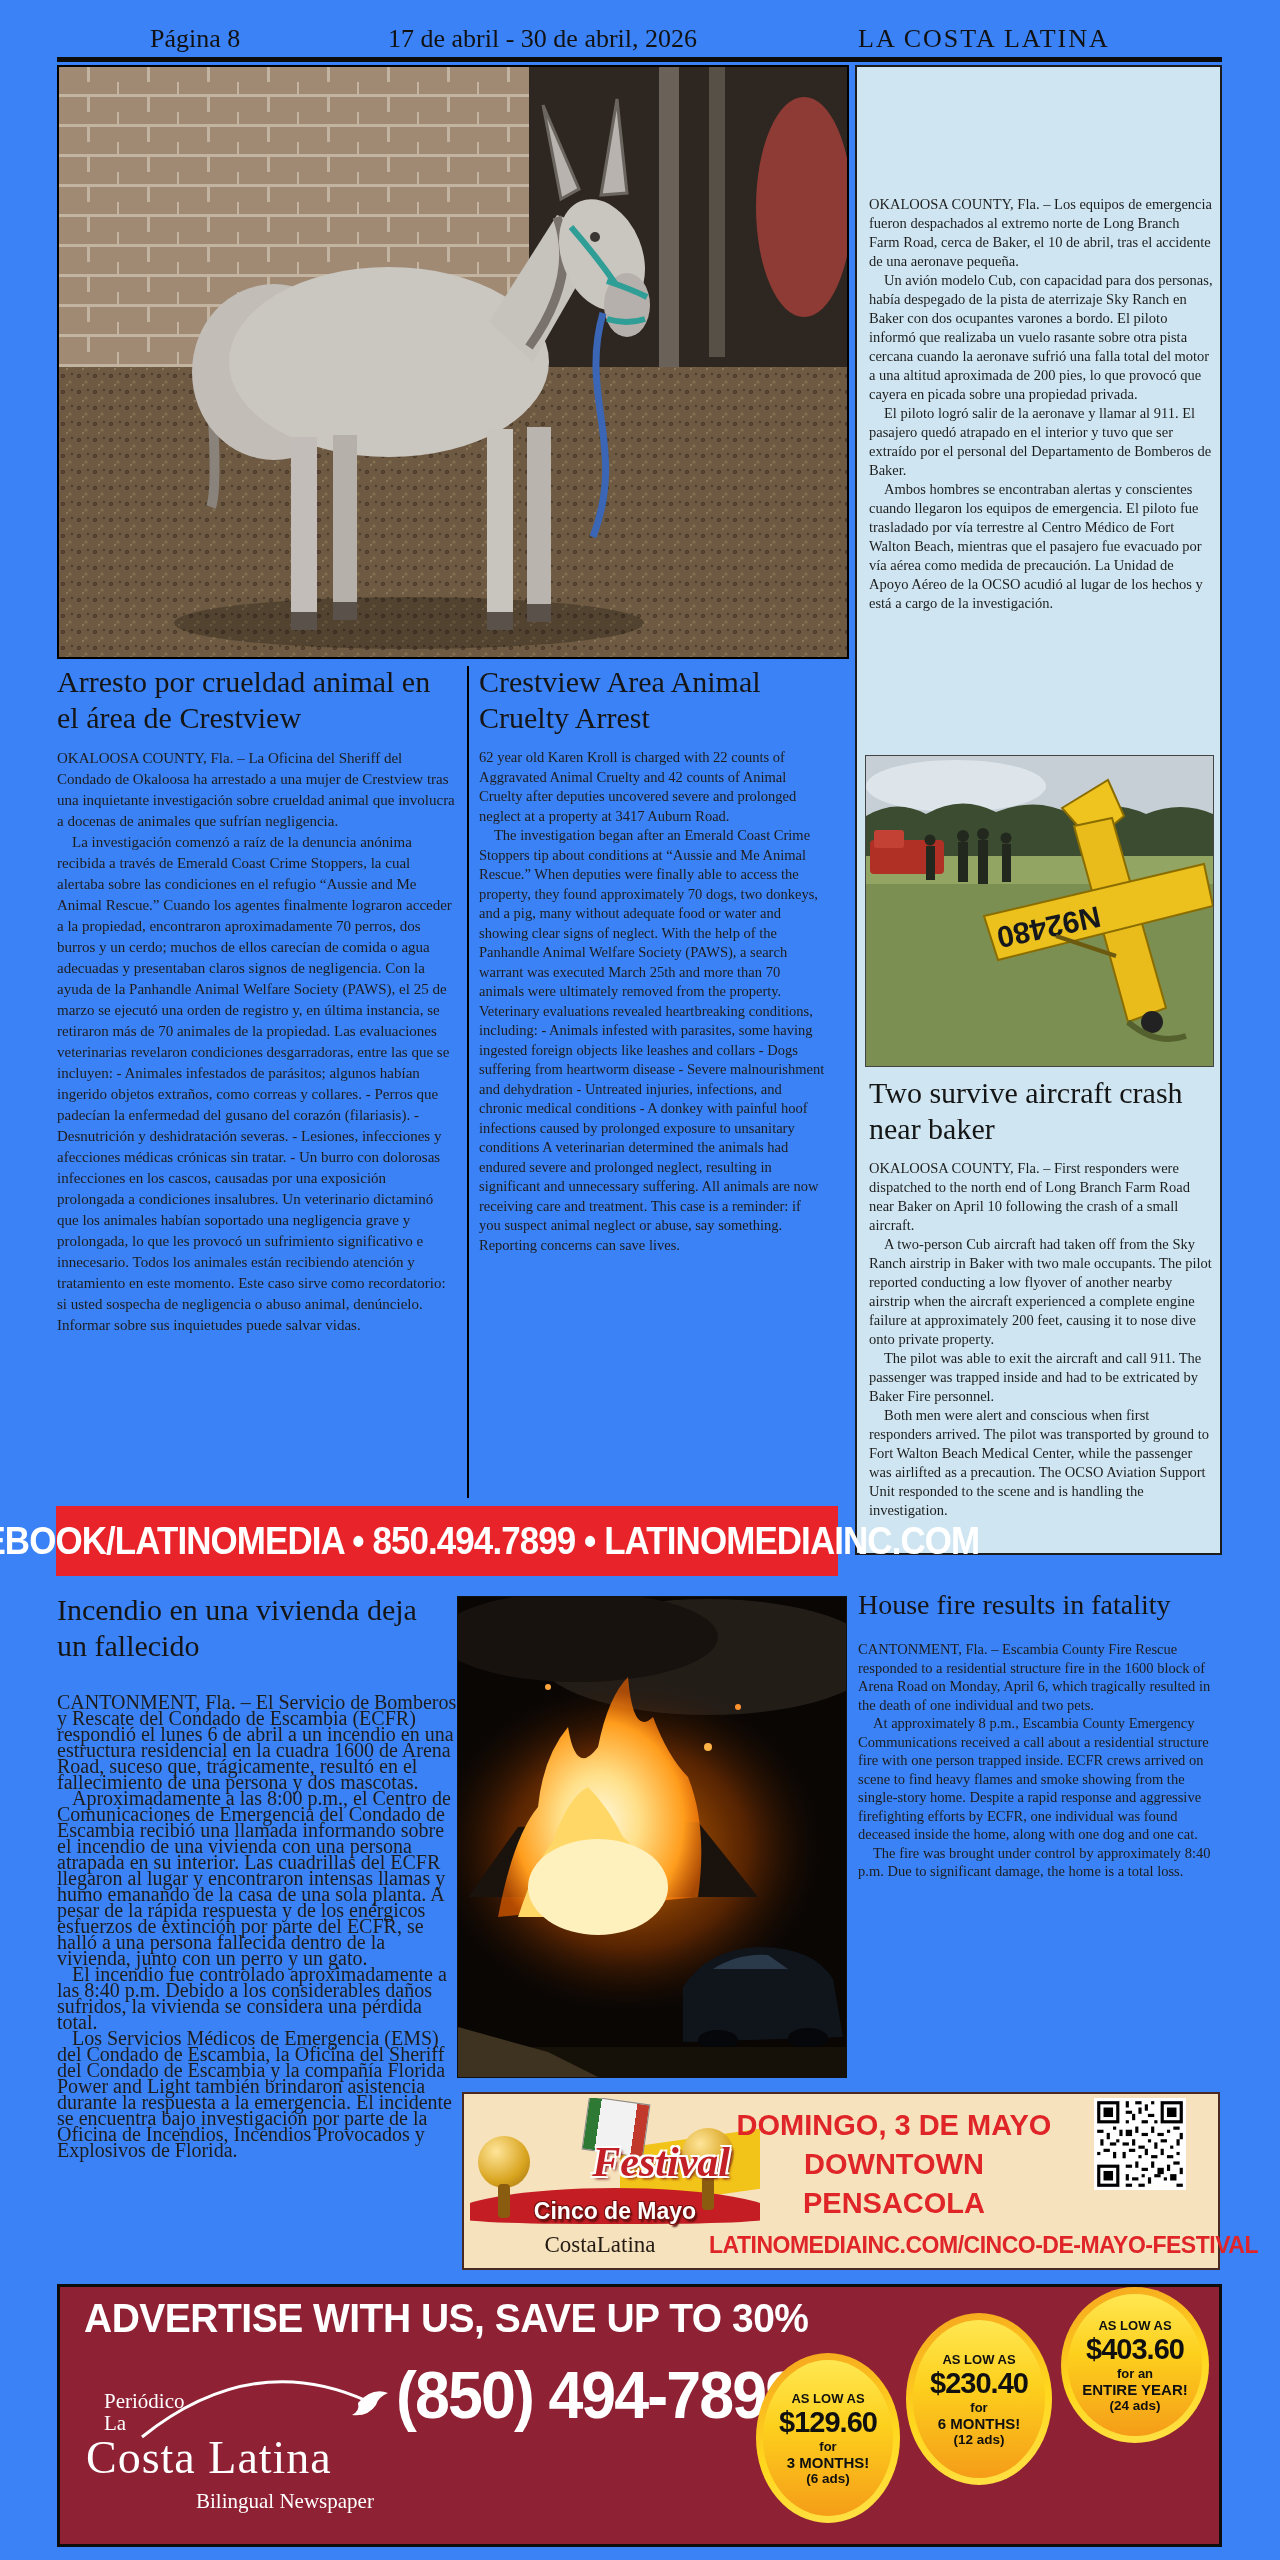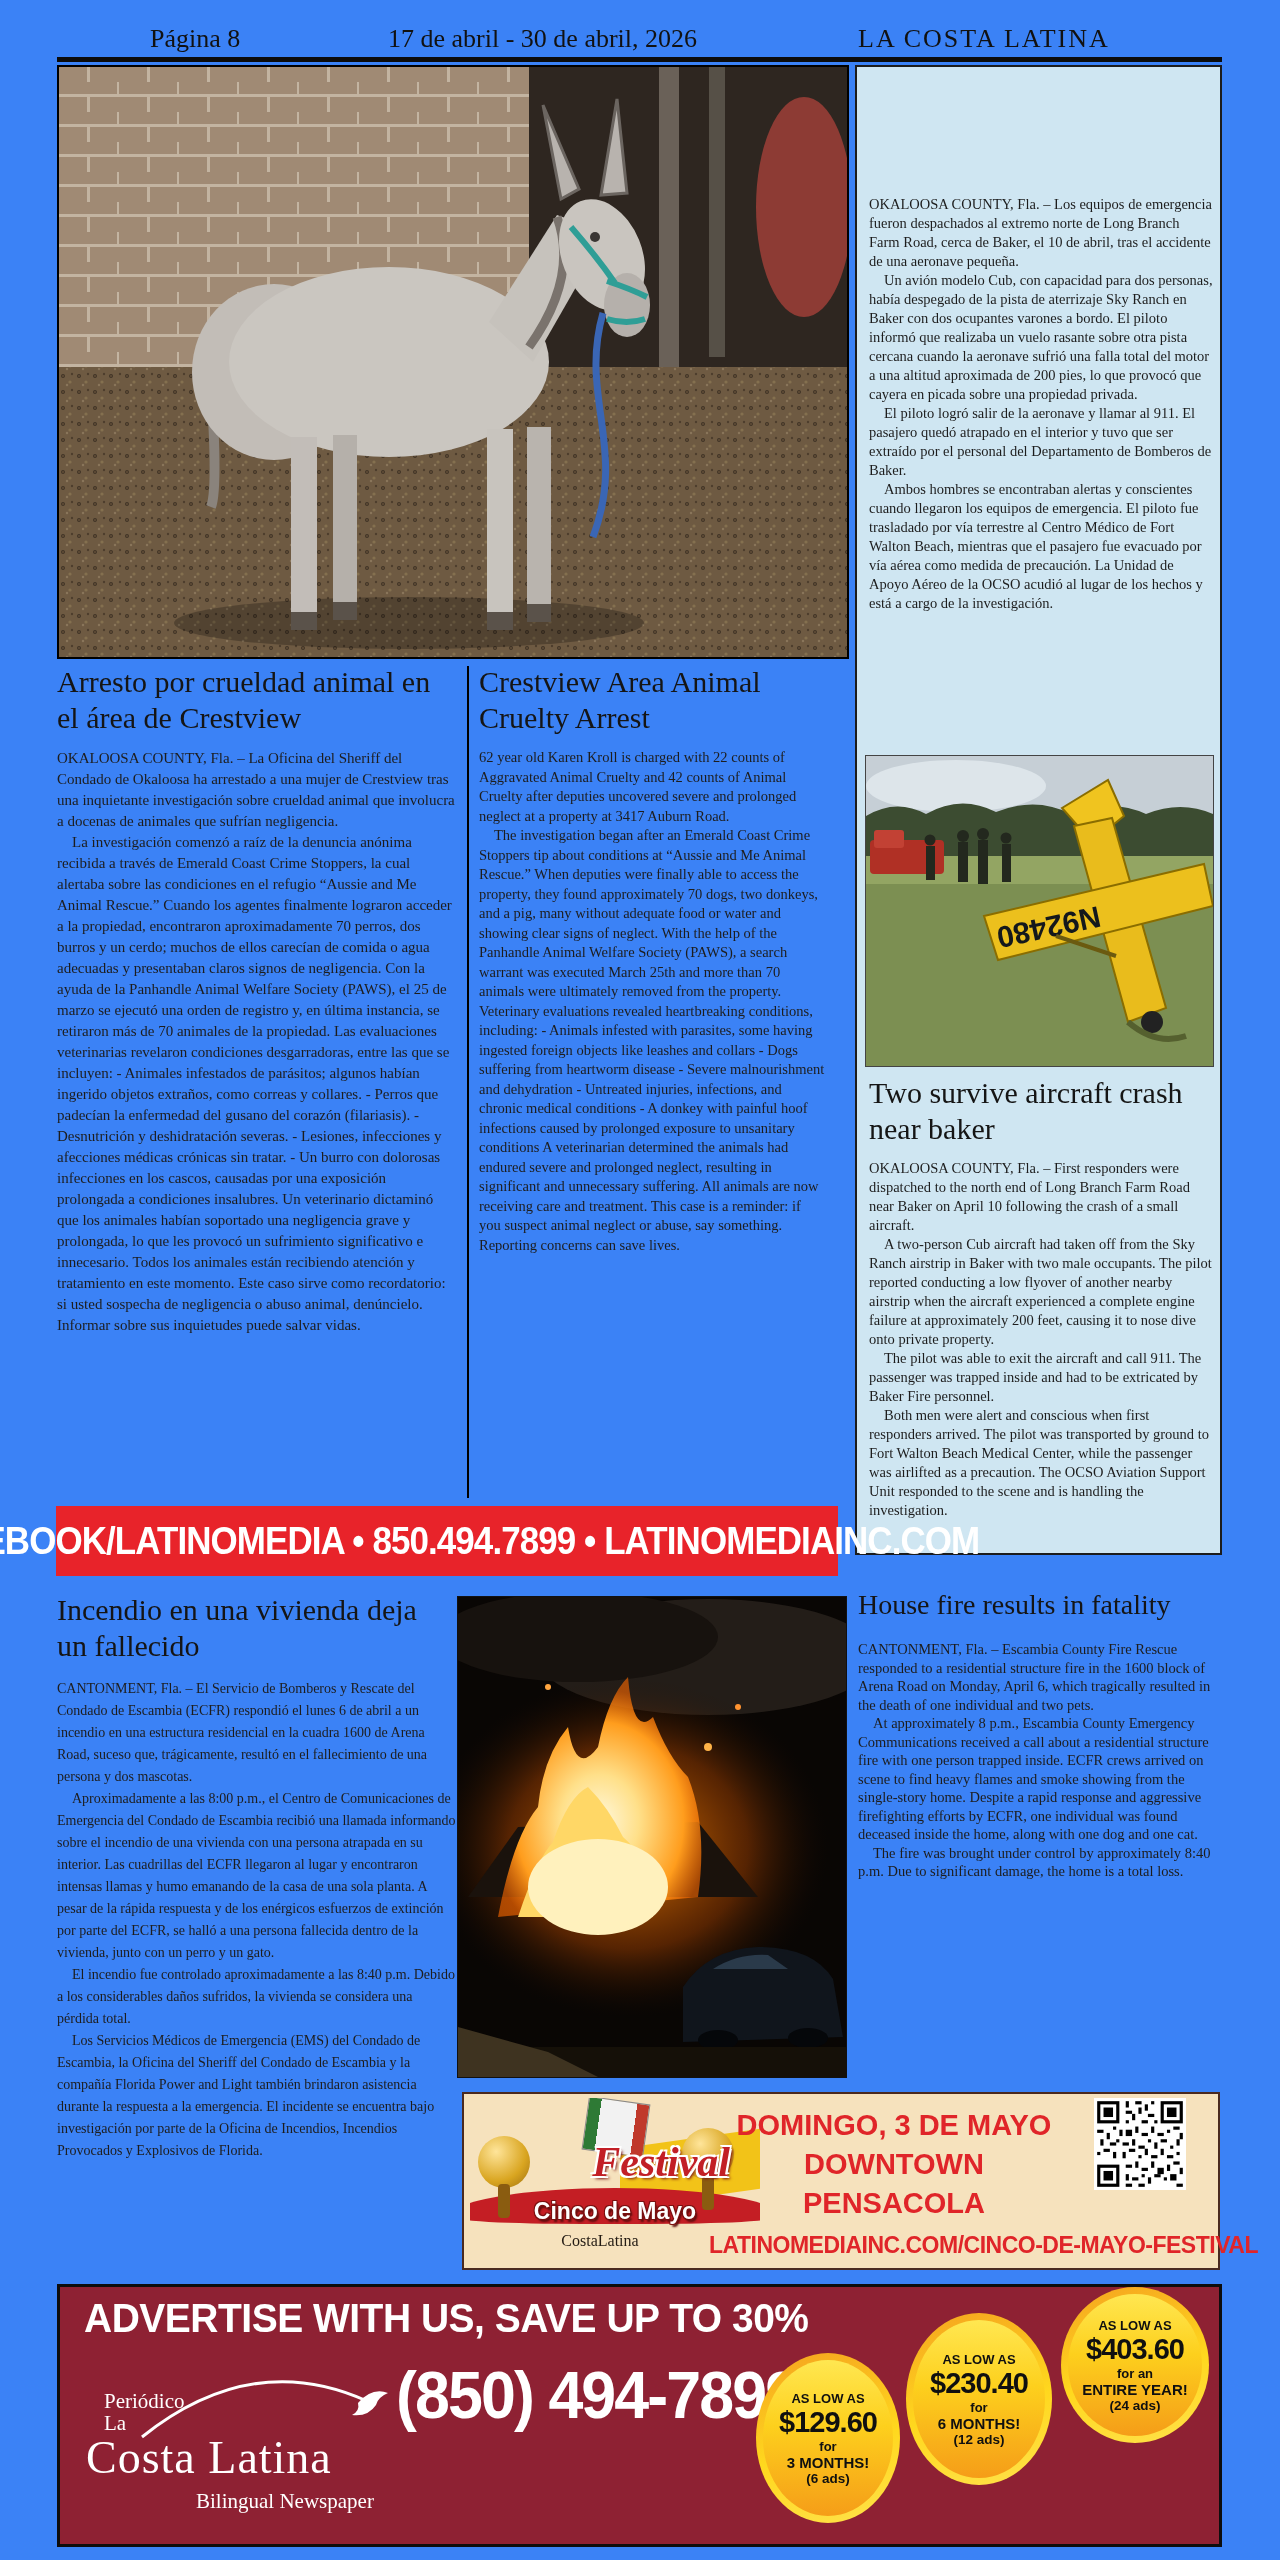--- a/index.html
+++ b/index.html
@@ -12,21 +12,21 @@
   #hdr-masthead{left:858px;letter-spacing:2px;}
   .hdr-rule{position:absolute;left:57px;top:57px;width:1165px;height:5px;background:#0c0c0c;}
   
   .headline{position:absolute;margin:0;font-weight:400;font-size:30px;line-height:1.2;
             white-space:pre-line;color:#151515;}
   .headline.small{font-size:28px;white-space:nowrap;}
   .body{position:absolute;text-align:left;}
   .body p{margin:0;text-indent:15px;}
   .body p:first-child{text-indent:0;}
   .col-es{font-size:15px;line-height:21px;}
-  .col-es2{font-size:14px;line-height:22px;}
+  .col-es2{font-size:20px;line-height:16px;margin-top:16px;}
   .col-mid{font-size:14.5px;line-height:19.5px;}
   .col-blue{font-size:14.5px;line-height:19px;}
   .col-right{font-size:14.5px;line-height:18.5px;}
   .vdivider{position:absolute;left:467px;top:666px;width:2px;height:832px;background:#000;}
   
   .photo{position:absolute;overflow:hidden;}
   #photo-donkey{left:57px;top:65px;width:788px;height:590px;border:2px solid #000;}
   #photo-plane{left:865px;top:755px;width:347px;height:310px;border:1px solid #444;}
   #photo-fire{left:457px;top:1596px;width:388px;height:480px;border:1px solid #111;}
   .photo svg{display:block;width:100%;height:100%;}
@@ -60,21 +60,21 @@
   .maraca.m1{left:8px;top:38px;}
   .maraca.m2{left:212px;top:30px;}
   .maraca:after{content:"";position:absolute;left:20px;top:48px;width:12px;height:34px;background:#8a5c10;border-radius:4px;}
   .fest-script{position:absolute;left:30px;top:40px;width:230px;text-align:right;
                font-family:"Liberation Serif",serif;font-style:italic;font-weight:700;font-size:42px;
                color:#c21f26;text-shadow:2px 2px 0 #fff,-2px 2px 0 #fff,2px -2px 0 #fff,-2px -2px 0 #fff,3px 3px 3px #7a1010;}
   .fest-cinco{position:absolute;left:20px;top:100px;width:250px;text-align:center;
               font-family:"Liberation Sans",sans-serif;font-weight:700;font-size:23px;color:#fff;
               text-shadow:1px 1px 0 #7a1010,-1px 1px 0 #7a1010,1px -1px 0 #7a1010,-1px -1px 0 #7a1010,2px 3px 2px #5a0c0c;}
   .fest-brand{position:absolute;left:40px;top:134px;width:180px;text-align:center;
-              font-family:"Liberation Serif",serif;font-size:16px;color:#241c14;}
+              font-family:"Liberation Serif",serif;font-size:23px;color:#241c14;}
   
   .ad-banner{position:absolute;left:57px;top:2284px;width:1165px;height:263px;background:#8e2133;
              border:3px solid #0d0d0d;box-sizing:border-box;overflow:visible;}
   .ad-headline{position:absolute;left:24px;top:8px;font-family:"Liberation Sans",sans-serif;
                font-weight:700;font-size:41px;color:#fff;letter-spacing:-.5px;
                display:inline-block;transform:scaleX(.95);transform-origin:left;}
   .ad-phone{position:absolute;left:336px;top:70px;font-family:"Liberation Sans",sans-serif;
             font-weight:700;font-size:66px;color:#fff;letter-spacing:-2px;
             display:inline-block;transform:scaleX(.95);transform-origin:left;}
   .ad-logo{position:absolute;left:24px;top:100px;width:320px;height:140px;color:#fff;}

